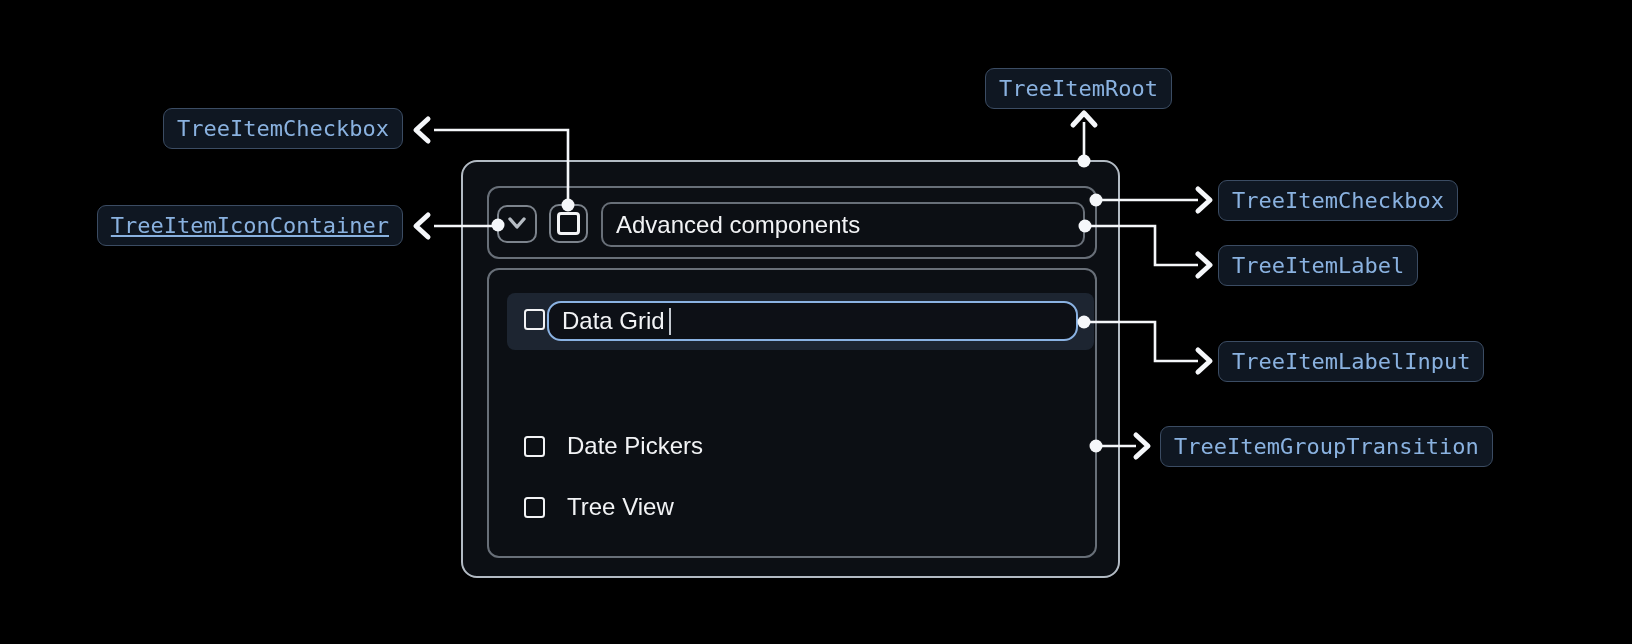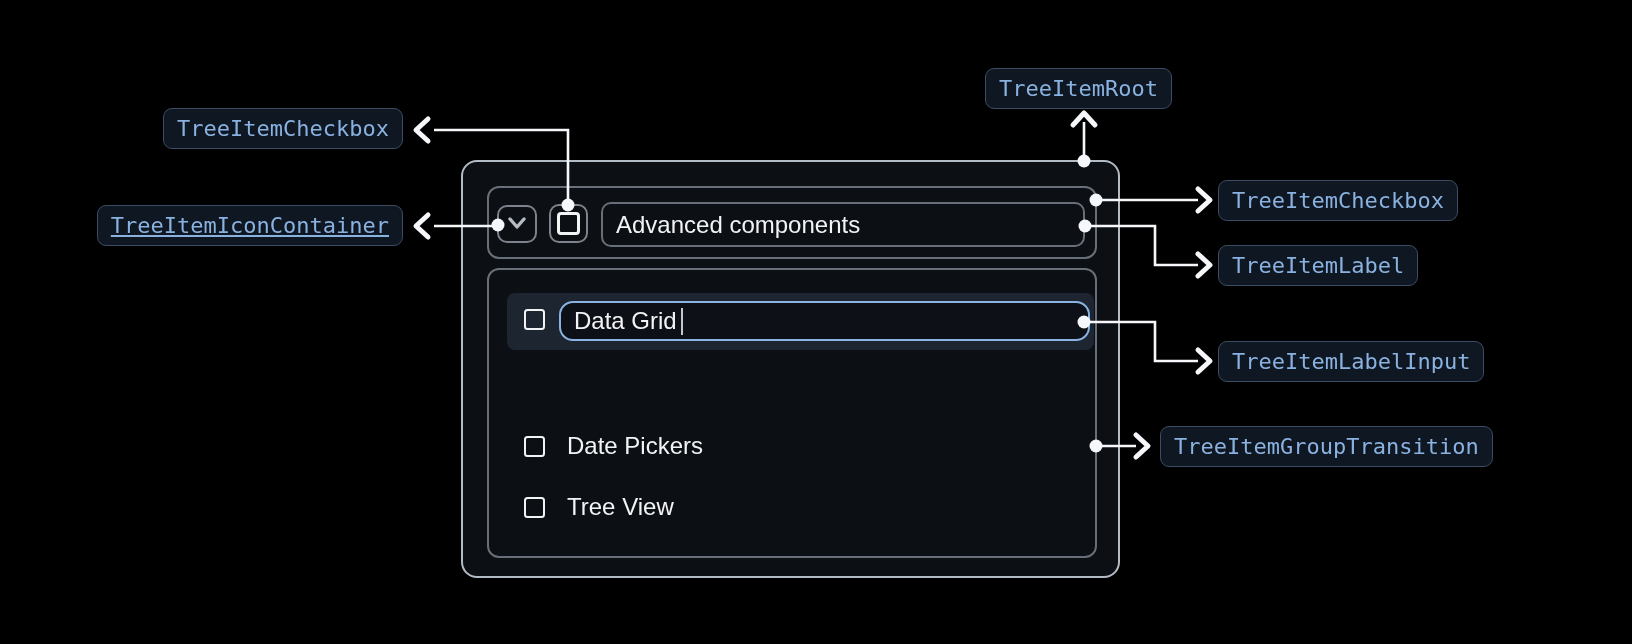--- a/index.html
+++ b/index.html
@@ -39,21 +39,21 @@
         border:2px solid var(--box-border);border-radius:10px;
         display:flex;align-items:center;padding-left:13px;
         font-size:24px;color:var(--text);}
   .group{position:absolute;left:487px;top:268px;width:610px;height:290px;
         border:2px solid var(--box-border);border-radius:12px;}
   .row{position:absolute;left:507px;width:587px;display:flex;align-items:center;}
   .row-edit{top:293px;height:57px;background:var(--row-highlight);border-radius:8px;}
   .row-cb{display:block;width:21px;height:21px;border:2.6px solid var(--text);
         border-radius:3.5px;margin-left:17px;flex:none;}
   .row-label{font-size:24px;color:var(--text);margin-left:22px;white-space:nowrap;}
-  .editinput{position:absolute;left:52px;top:8px;width:531px;height:40px;
+  .editinput{position:absolute;left:40px;top:8px;width:531px;height:40px;
         background:var(--input-background);border:2.5px solid var(--input-border);border-radius:14px;
         display:flex;align-items:center;padding-left:13px;font-size:24px;color:var(--text);}
   .caret{display:inline-block;width:2.5px;height:27px;background:#c3c8cf;margin-left:4px;}
   .r2{top:362px;height:44px;} .r3{top:424px;height:44px;} .r4{top:485px;height:44px;}
 
   
   .badge{position:absolute;display:inline-flex;align-items:center;height:41px;
         padding:0 13px;background:var(--annotation-background);
         border:1.5px solid var(--annotation-border);border-radius:9px;
         font-family:"DejaVu Sans Mono",monospace;font-size:22px;color:var(--annotation-text);

